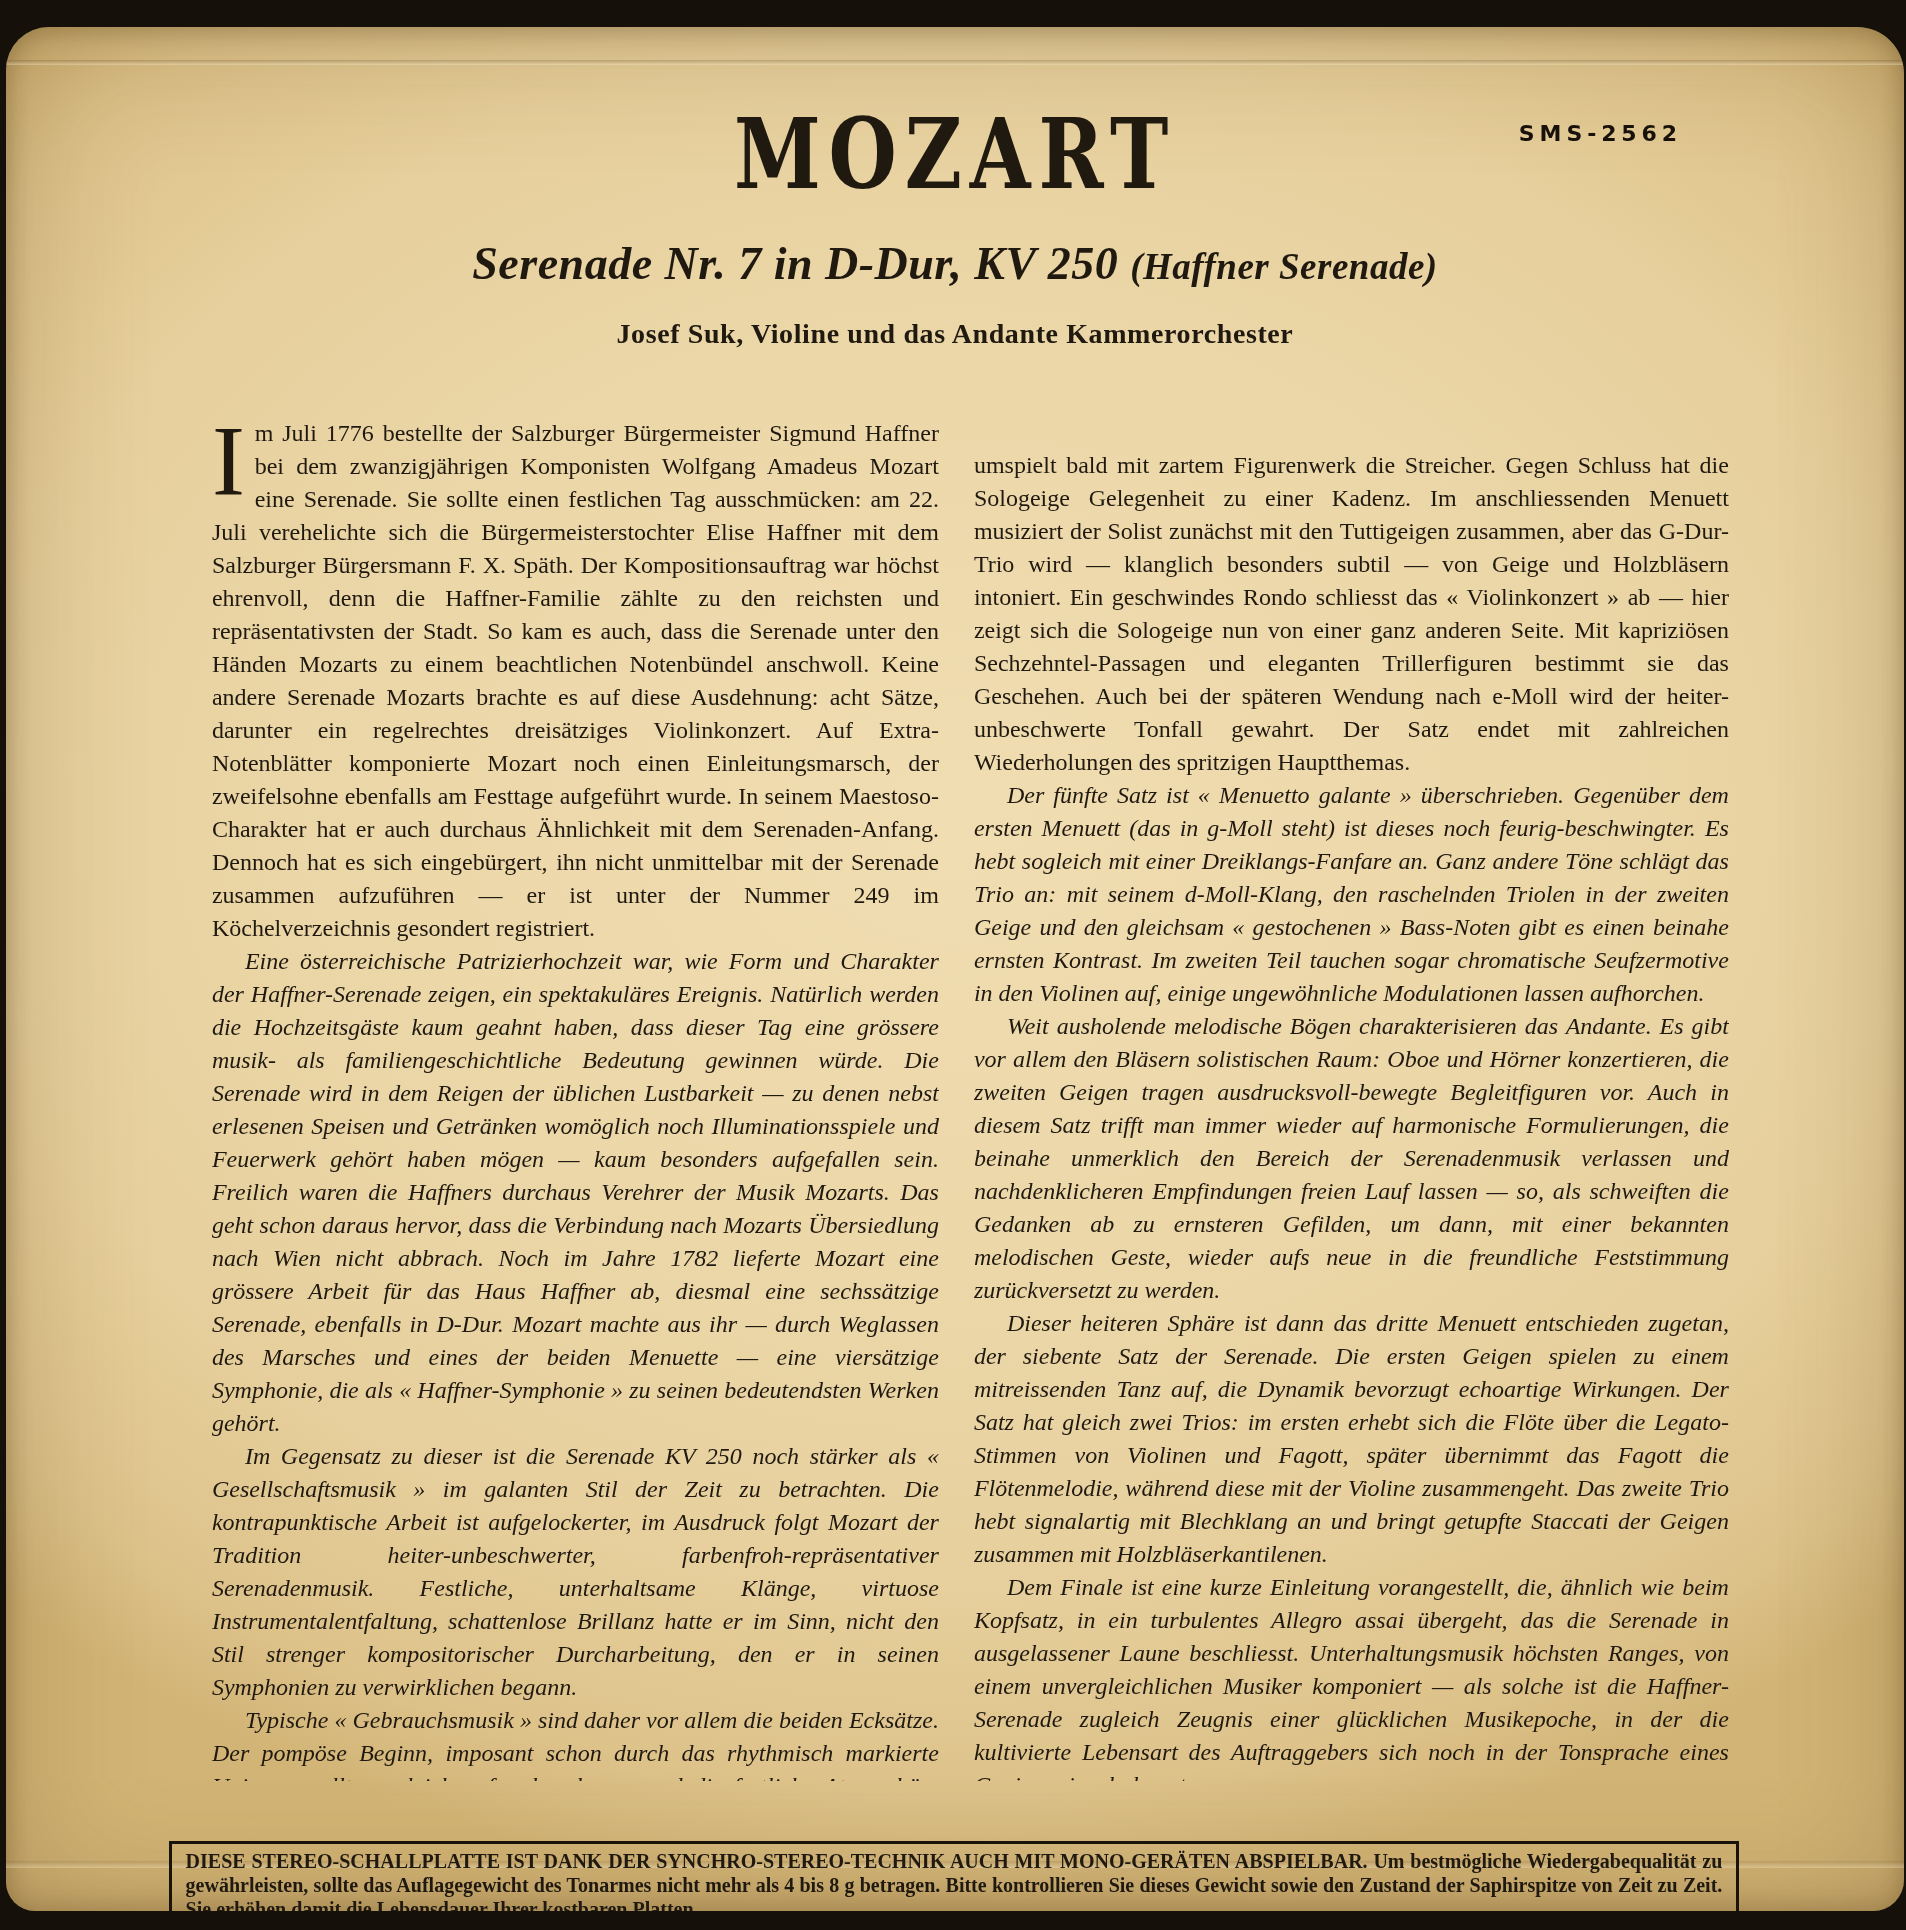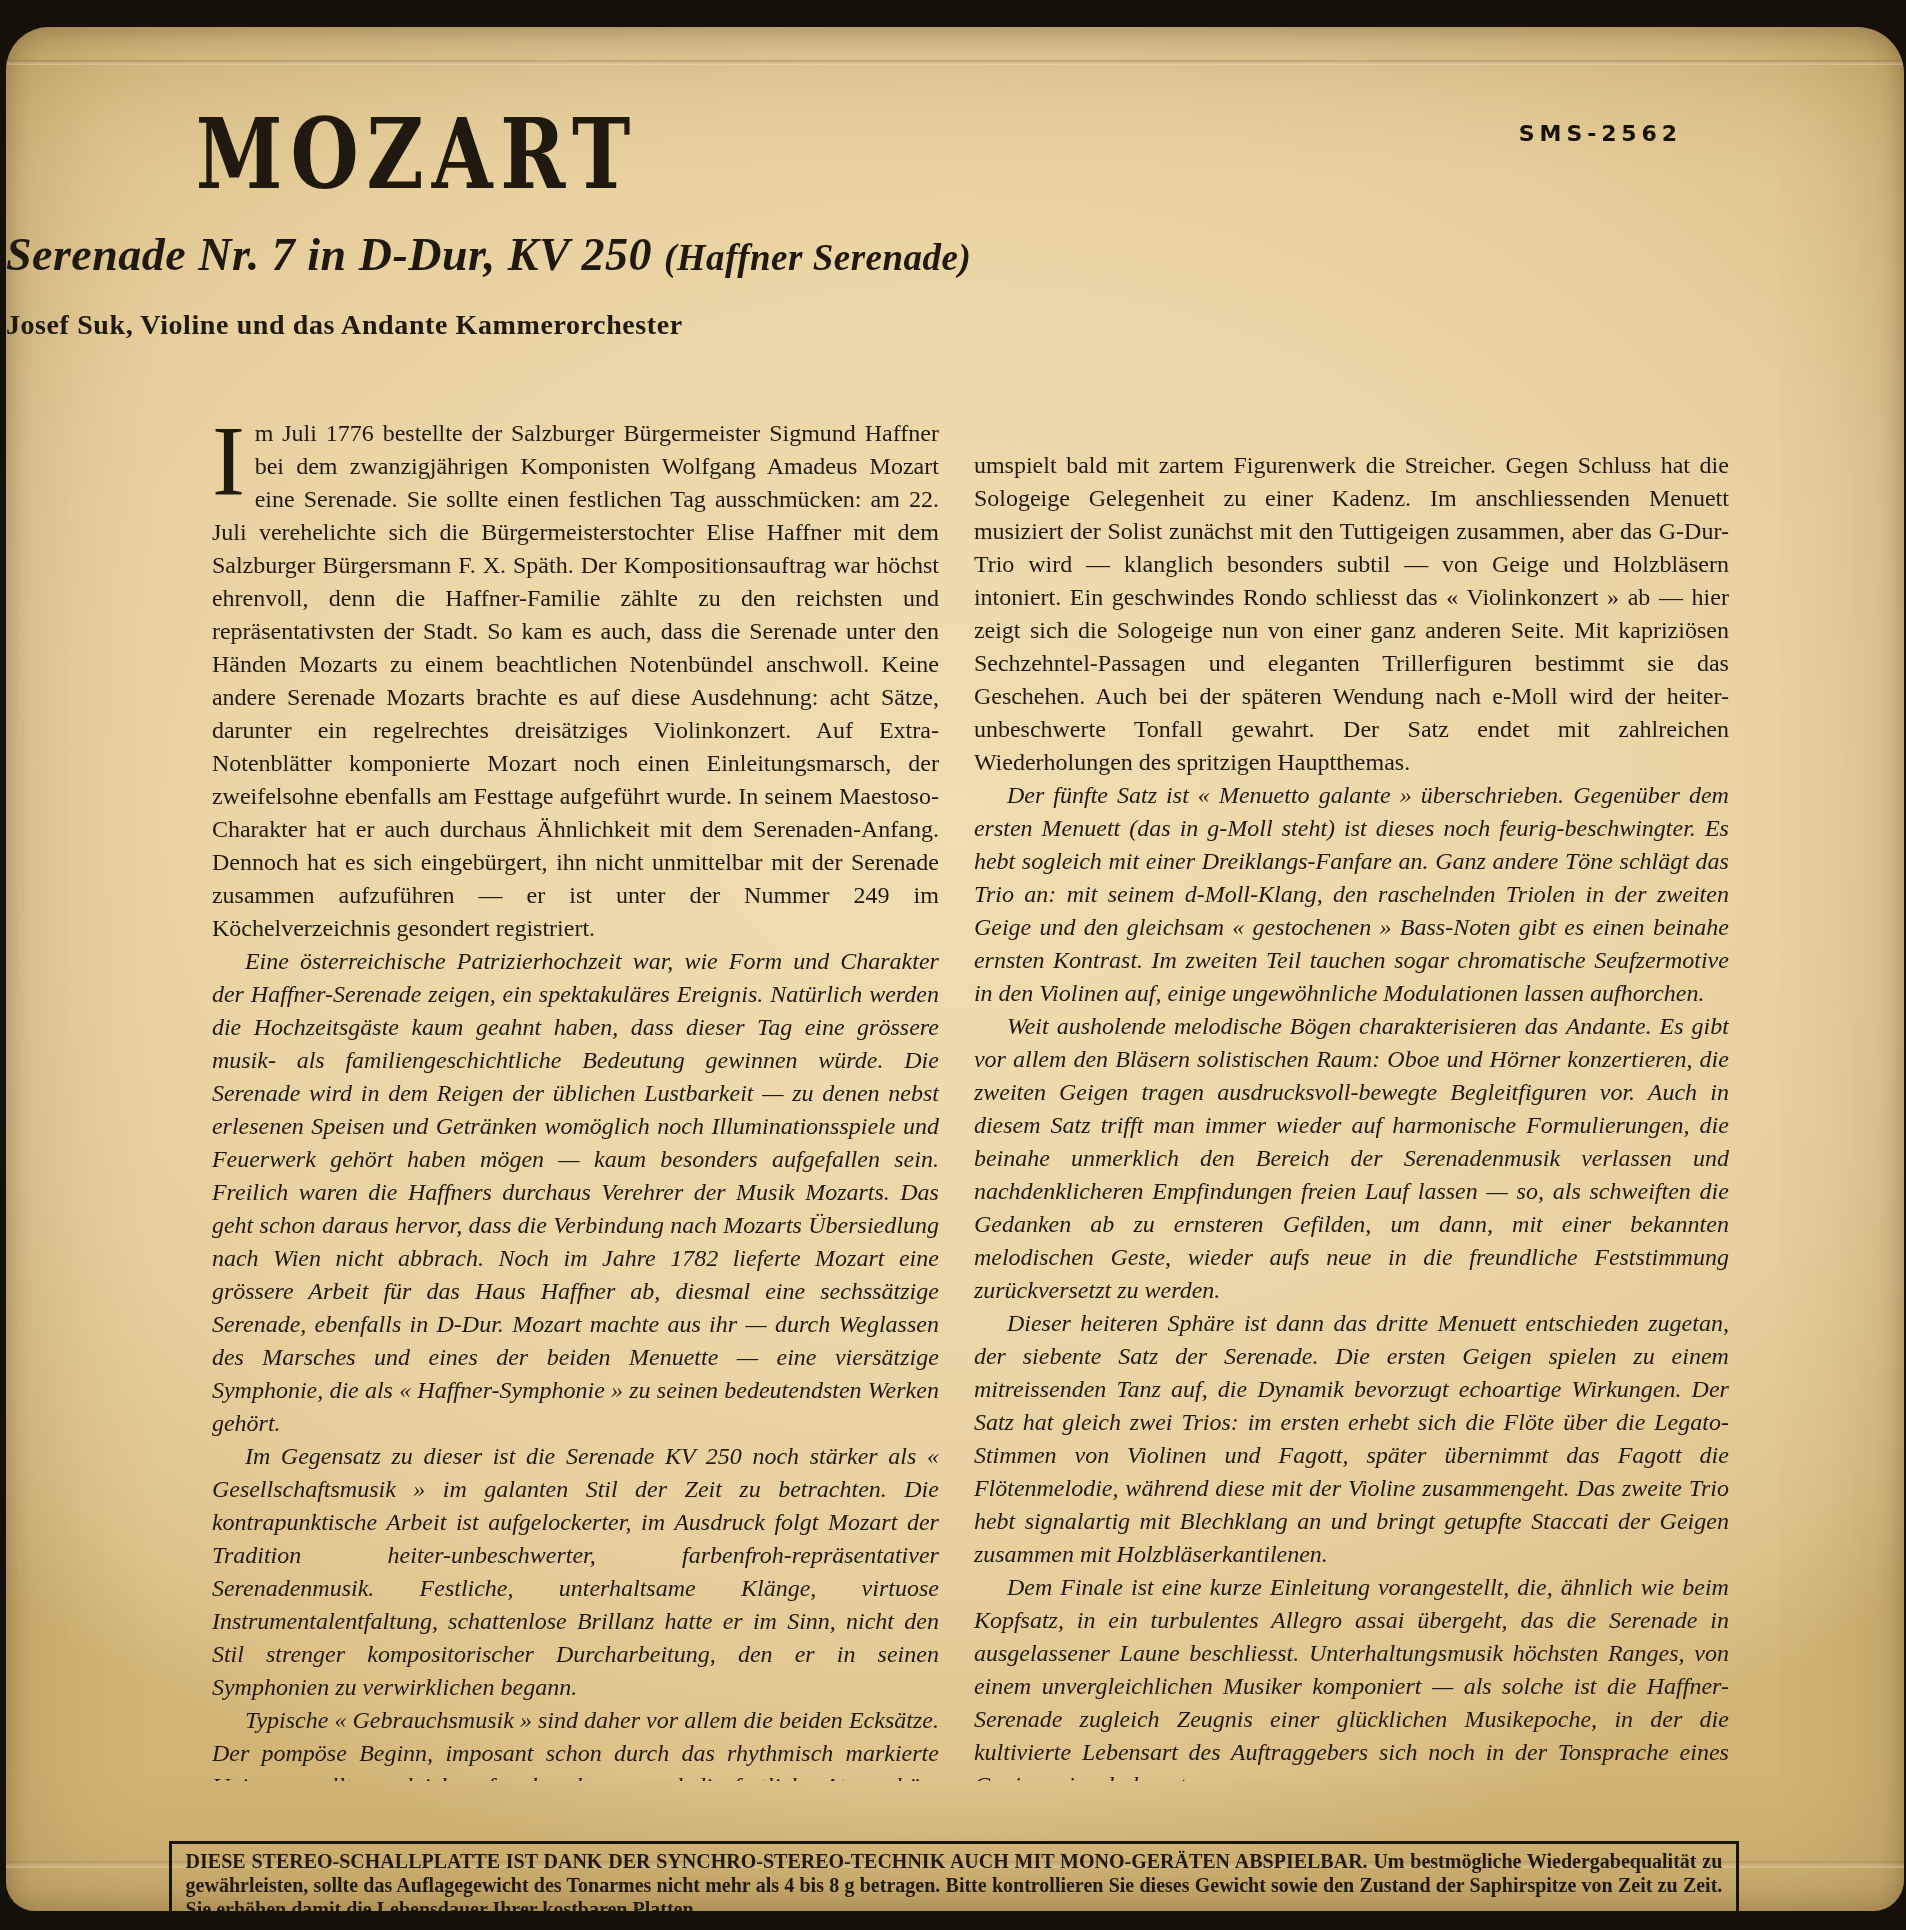--- a/index.html
+++ b/index.html
@@ -33,29 +33,29 @@
   }
 
   .catalog {
     position: absolute; top: 94px; right: 222px;
     font-family: "DejaVu Sans", sans-serif;
     font-weight: bold; font-size: 22px; letter-spacing: 4.9px;
     color: #17110a;
     margin-left: 18px;
   }
 
-  .masthead { position: absolute; top: 78px; left: 0; right: 0; text-align: left; }
+  .masthead { position: absolute; top: 78px; left: 0; right: 0; text-align: center; }
   .composer {
     margin: 0; line-height: 1;
     font-family: "DejaVu Serif", serif;
     font-weight: 700; font-size: 98px; letter-spacing: 0.10em;
     transform: scaleX(0.80); transform-origin: 50% 50%;
   }
   .work {
-    margin: 25px 0 0;
+    margin: 34px 0 0;
     font-style: italic; font-weight: 700; font-size: 46px;
     letter-spacing: 0.5px;
   }
   .work .sub { font-size: 37px; }
   .performers { margin: 27.4px 0 0; font-weight: 700; font-size: 28px; letter-spacing: 0.6px; }
 
   .notes {
     position: absolute; left: 206px; top: 390px; width: 1517px; height: 1364px;
     display: flex; gap: 35px;
     text-align: justify;

